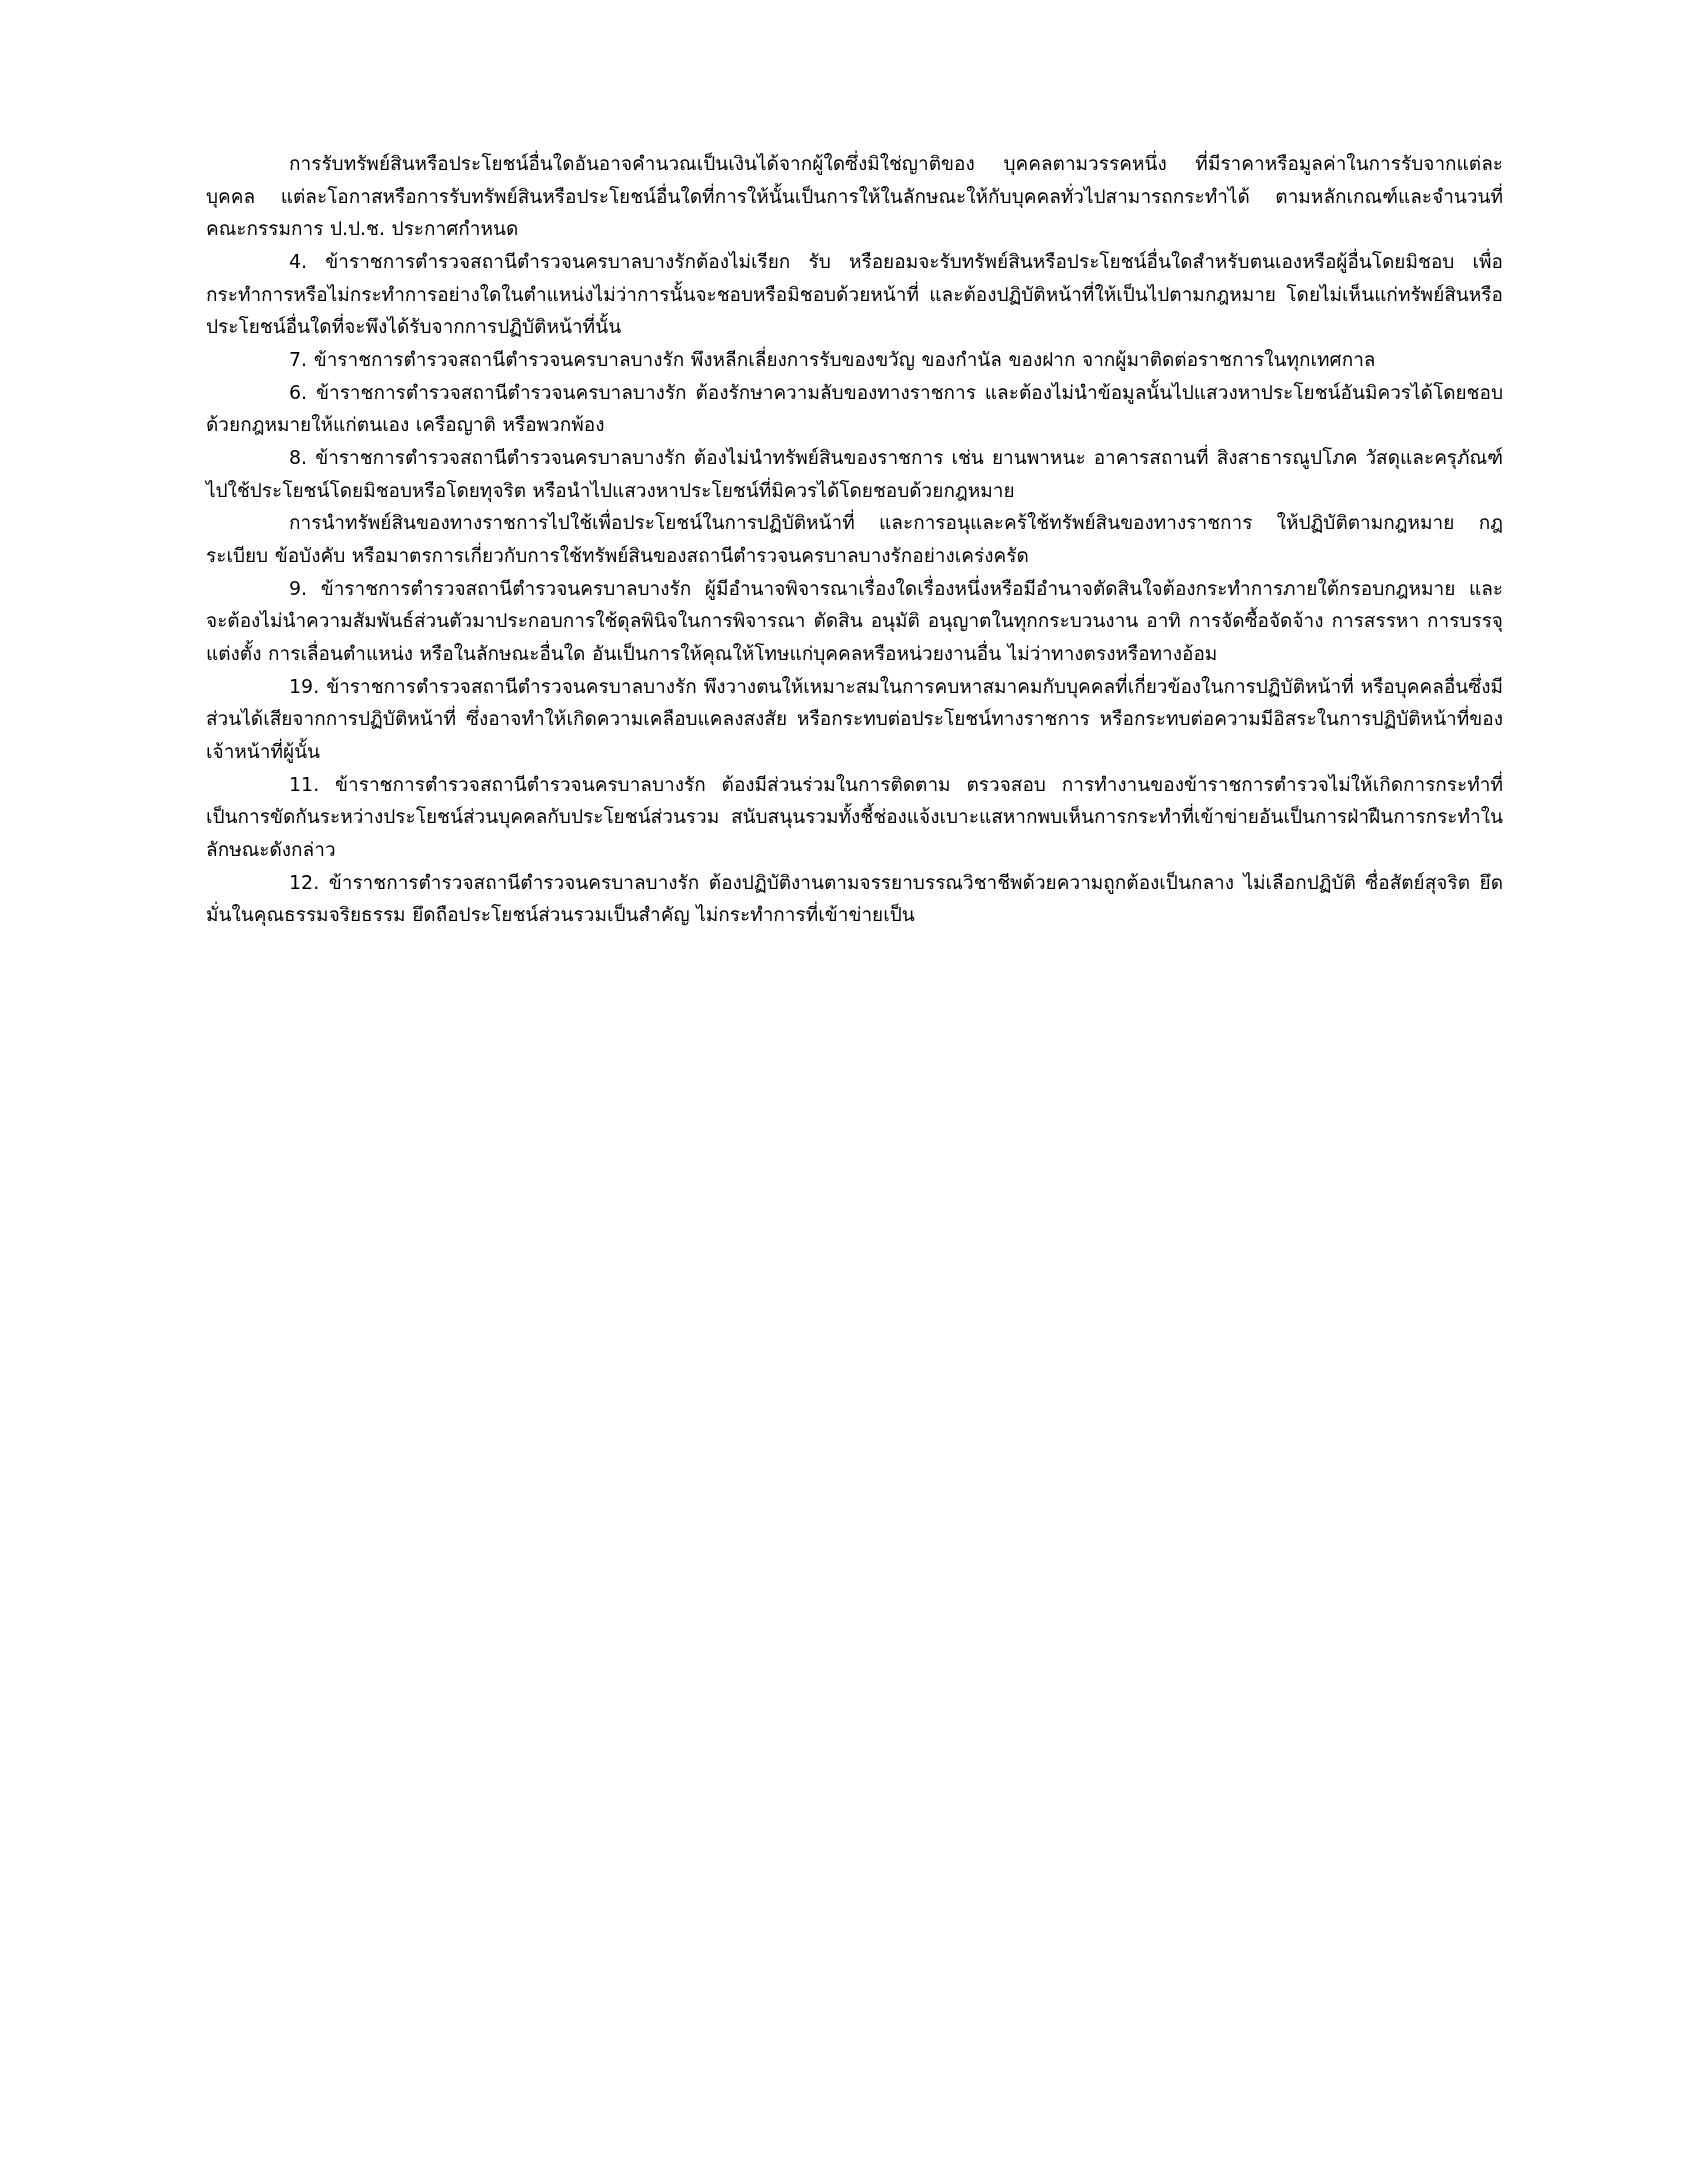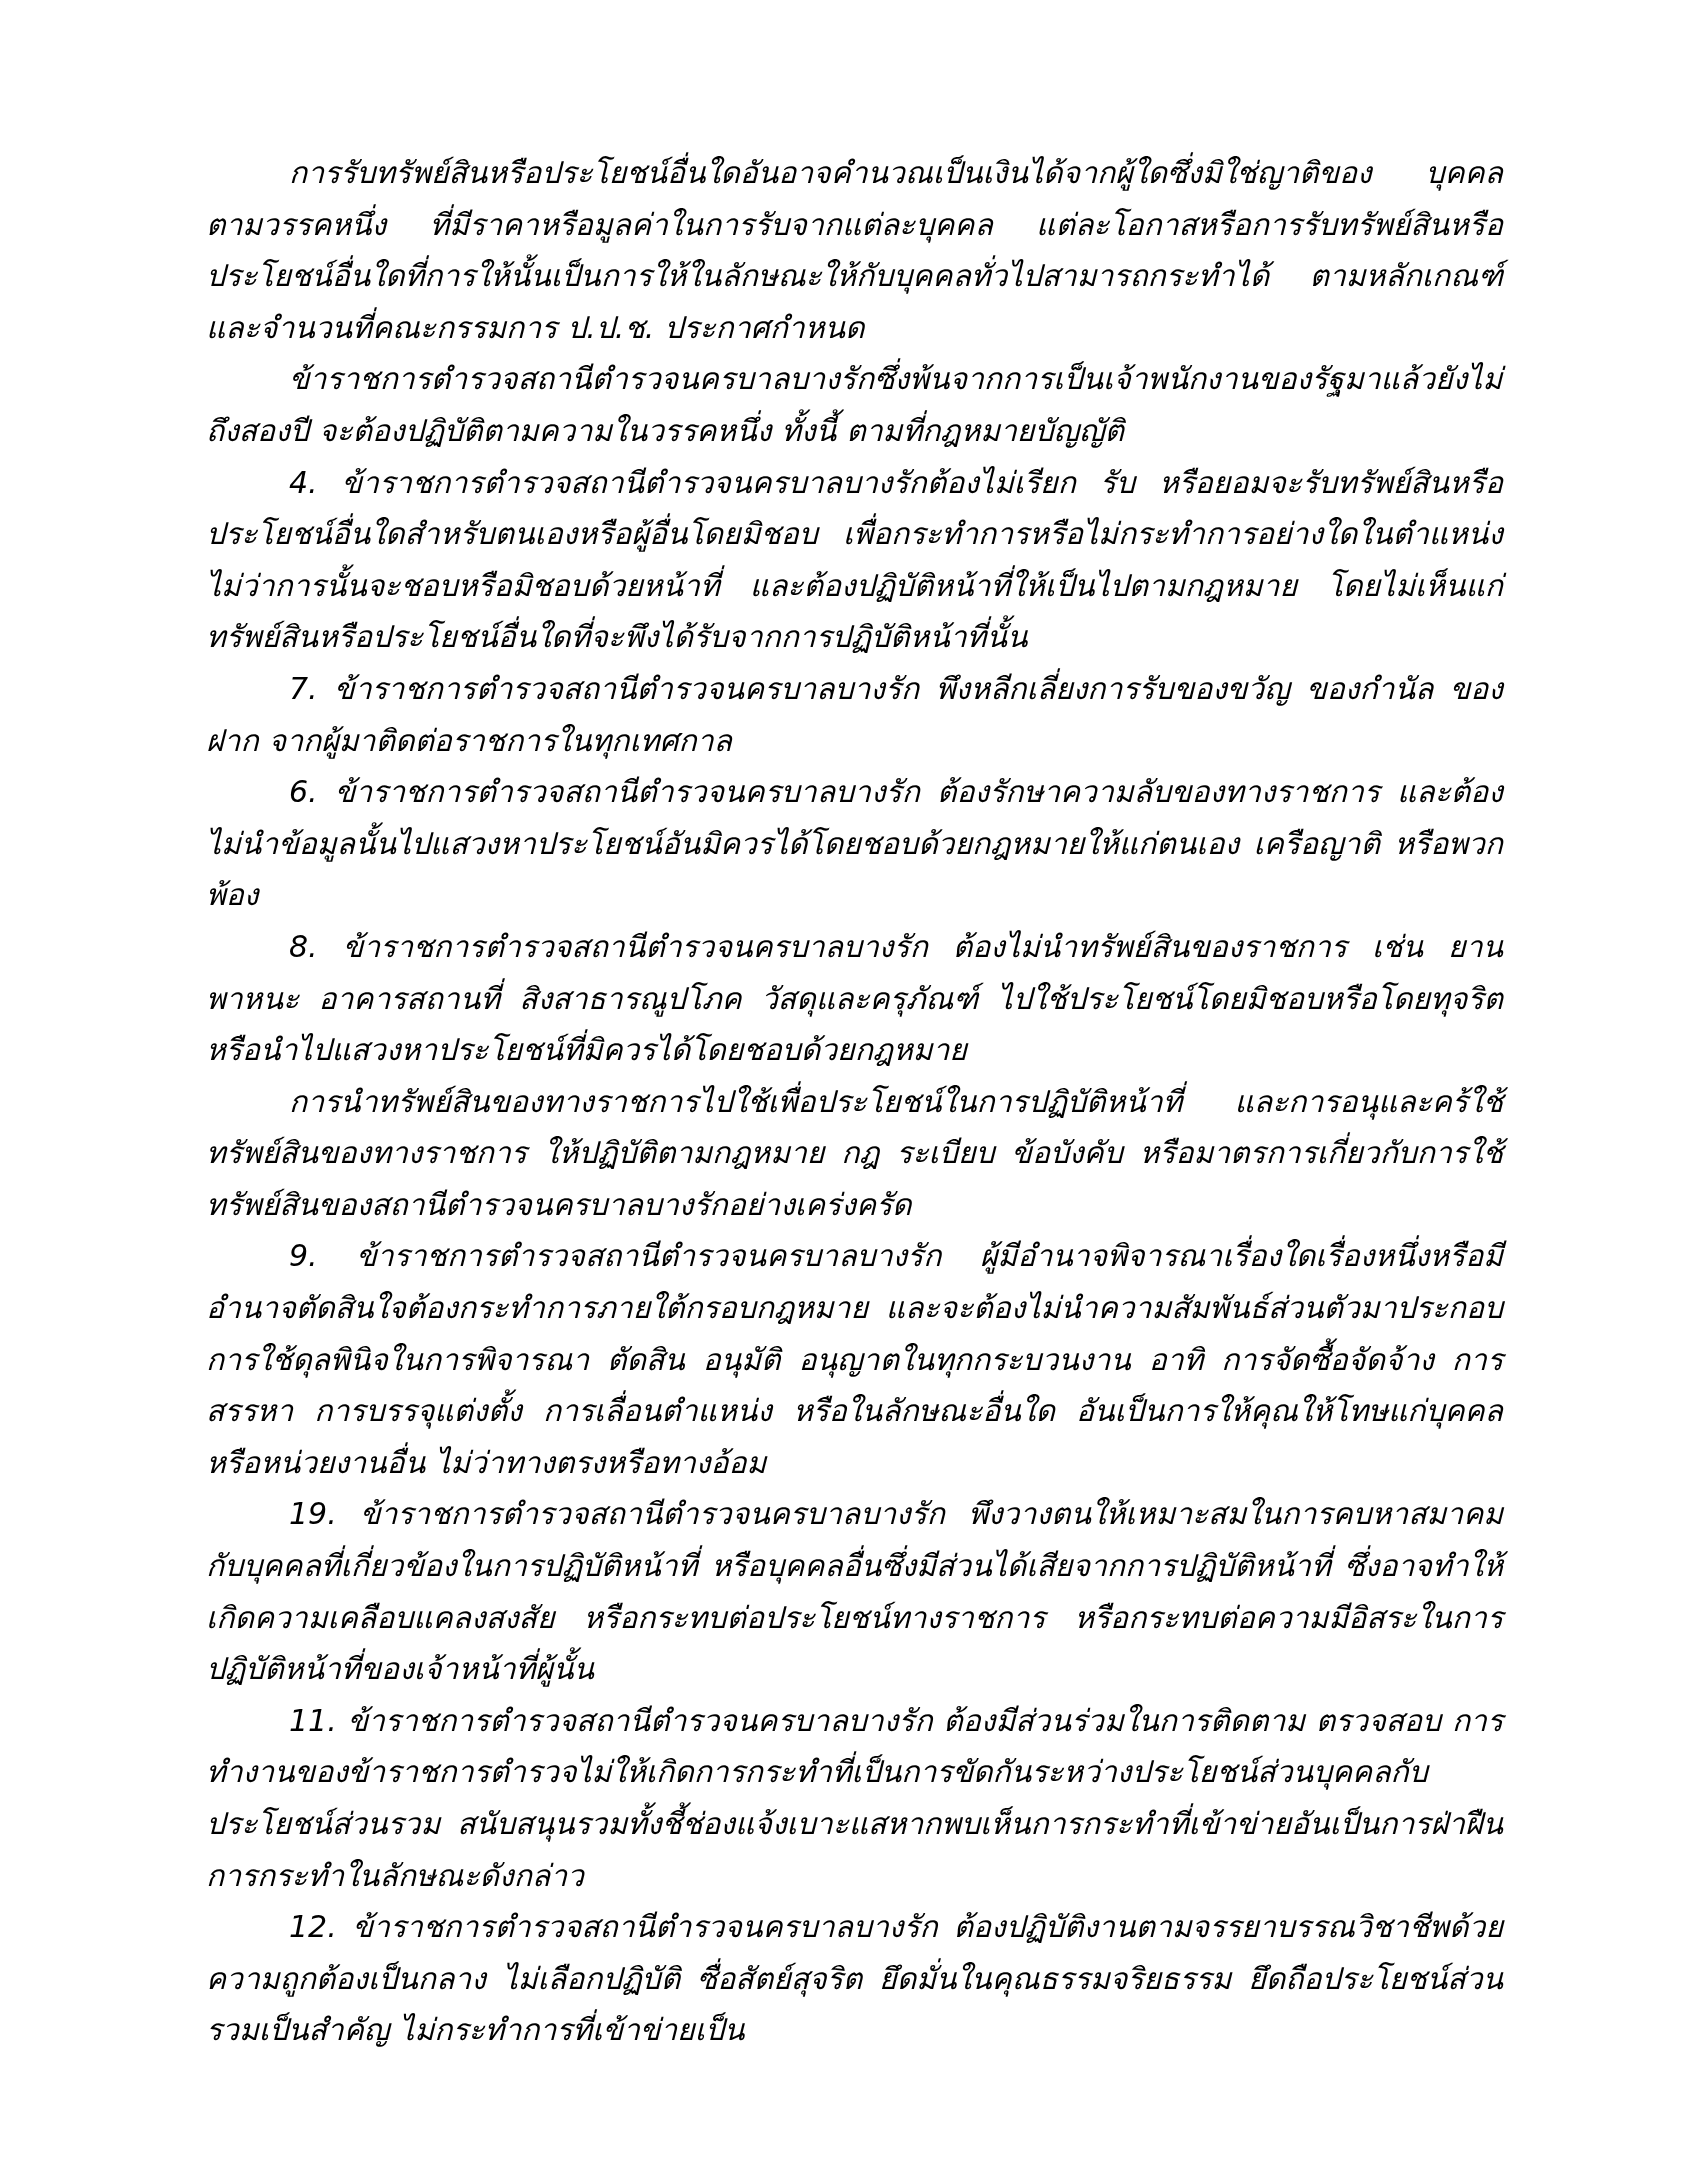--- a/index.html
+++ b/index.html
@@ -14,39 +14,37 @@
     color: #000000;
   }
   .page {
     box-sizing: border-box;
     width: 1683px;
     height: 2178px;
     padding: 147px 180px 119px 206px;
     background: #ffffff;
   }
   .doc-body {
-    font-size: 30px;
+    font-size: 19px;
     line-height: 1.72;
     text-align: justify;
     text-justify: inter-word;
     word-spacing: 0.5px;
-    font-style: italic;
   }
   .para {
     margin: 0 0 0 0;
     text-indent: 83px;
   }
 </style>
 </head>
 <body>
 
 <div class="page">
   <div class="doc-body">
     <p class="para">การรับทรัพย์สินหรือประโยชน์อื่นใดอันอาจคำนวณเป็นเงินได้จากผู้ใดซึ่งมิใช่ญาติของ บุคคลตามวรรคหนึ่ง ที่มีราคาหรือมูลค่าในการรับจากแต่ละบุคคล แต่ละโอกาสหรือการรับทรัพย์สินหรือประโยชน์อื่นใดที่การให้นั้นเป็นการให้ในลักษณะให้กับบุคคลทั่วไปสามารถกระทำได้ ตามหลักเกณฑ์และจำนวนที่คณะกรรมการ ป.ป.ช. ประกาศกำหนด</p>
-    <p class="para">ข้าราชการตำรวจสถานีตำรวจนครบาลบางรักซึ่งพ้นจากการเป็นเจ้าพนักงานของรัฐมาแล้วยังไม่ถึงสองปี จะต้องปฏิบัติตามความในวรรคหนึ่ง ทั้งนี้ ตามที่กฎหมายบัญญัติ</p>
     <p class="para">4. ข้าราชการตำรวจสถานีตำรวจนครบาลบางรักต้องไม่เรียก รับ หรือยอมจะรับทรัพย์สินหรือประโยชน์อื่นใดสำหรับตนเองหรือผู้อื่นโดยมิชอบ เพื่อกระทำการหรือไม่กระทำการอย่างใดในตำแหน่งไม่ว่าการนั้นจะชอบหรือมิชอบด้วยหน้าที่ และต้องปฏิบัติหน้าที่ให้เป็นไปตามกฎหมาย โดยไม่เห็นแก่ทรัพย์สินหรือประโยชน์อื่นใดที่จะพึงได้รับจากการปฏิบัติหน้าที่นั้น</p>
     <p class="para">7. ข้าราชการตำรวจสถานีตำรวจนครบาลบางรัก พึงหลีกเลี่ยงการรับของขวัญ ของกำนัล ของฝาก จากผู้มาติดต่อราชการในทุกเทศกาล</p>
     <p class="para">6. ข้าราชการตำรวจสถานีตำรวจนครบาลบางรัก ต้องรักษาความลับของทางราชการ และต้องไม่นำข้อมูลนั้นไปแสวงหาประโยชน์อันมิควรได้โดยชอบด้วยกฎหมายให้แก่ตนเอง เครือญาติ หรือพวกพ้อง</p>
     <p class="para">8. ข้าราชการตำรวจสถานีตำรวจนครบาลบางรัก ต้องไม่นำทรัพย์สินของราชการ เช่น ยานพาหนะ อาคารสถานที่ สิงสาธารณูปโภค วัสดุและครุภัณฑ์ ไปใช้ประโยชน์โดยมิชอบหรือโดยทุจริต หรือนำไปแสวงหาประโยชน์ที่มิควรได้โดยชอบด้วยกฎหมาย</p>
     <p class="para">การนำทรัพย์สินของทางราชการไปใช้เพื่อประโยชน์ในการปฏิบัติหน้าที่ และการอนุและคร้ใช้ทรัพย์สินของทางราชการ ให้ปฏิบัติตามกฎหมาย กฎ ระเบียบ ข้อบังคับ หรือมาตรการเกี่ยวกับการใช้ทรัพย์สินของสถานีตำรวจนครบาลบางรักอย่างเคร่งครัด</p>
     <p class="para">9. ข้าราชการตำรวจสถานีตำรวจนครบาลบางรัก ผู้มีอำนาจพิจารณาเรื่องใดเรื่องหนึ่งหรือมีอำนาจตัดสินใจต้องกระทำการภายใต้กรอบกฎหมาย และจะต้องไม่นำความสัมพันธ์ส่วนตัวมาประกอบการใช้ดุลพินิจในการพิจารณา ตัดสิน อนุมัติ อนุญาตในทุกกระบวนงาน อาทิ การจัดซื้อจัดจ้าง การสรรหา การบรรจุแต่งตั้ง การเลื่อนตำแหน่ง หรือในลักษณะอื่นใด อันเป็นการให้คุณให้โทษแก่บุคคลหรือหน่วยงานอื่น ไม่ว่าทางตรงหรือทางอ้อม</p>
     <p class="para">19. ข้าราชการตำรวจสถานีตำรวจนครบาลบางรัก พึงวางตนให้เหมาะสมในการคบหาสมาคมกับบุคคลที่เกี่ยวข้องในการปฏิบัติหน้าที่ หรือบุคคลอื่นซึ่งมีส่วนได้เสียจากการปฏิบัติหน้าที่ ซึ่งอาจทำให้เกิดความเคลือบแคลงสงสัย หรือกระทบต่อประโยชน์ทางราชการ หรือกระทบต่อความมีอิสระในการปฏิบัติหน้าที่ของเจ้าหน้าที่ผู้นั้น</p>
     <p class="para">11. ข้าราชการตำรวจสถานีตำรวจนครบาลบางรัก ต้องมีส่วนร่วมในการติดตาม ตรวจสอบ การทำงานของข้าราชการตำรวจไม่ให้เกิดการกระทำที่เป็นการขัดกันระหว่างประโยชน์ส่วนบุคคลกับประโยชน์ส่วนรวม สนับสนุนรวมทั้งชี้ช่องแจ้งเบาะแสหากพบเห็นการกระทำที่เข้าข่ายอันเป็นการฝ่าฝืนการกระทำในลักษณะดังกล่าว</p>
     <p class="para">12. ข้าราชการตำรวจสถานีตำรวจนครบาลบางรัก ต้องปฏิบัติงานตามจรรยาบรรณวิชาชีพด้วยความถูกต้องเป็นกลาง ไม่เลือกปฏิบัติ ซื่อสัตย์สุจริต ยึดมั่นในคุณธรรมจริยธรรม ยึดถือประโยชน์ส่วนรวมเป็นสำคัญ ไม่กระทำการที่เข้าข่ายเป็น</p>
   </div>

